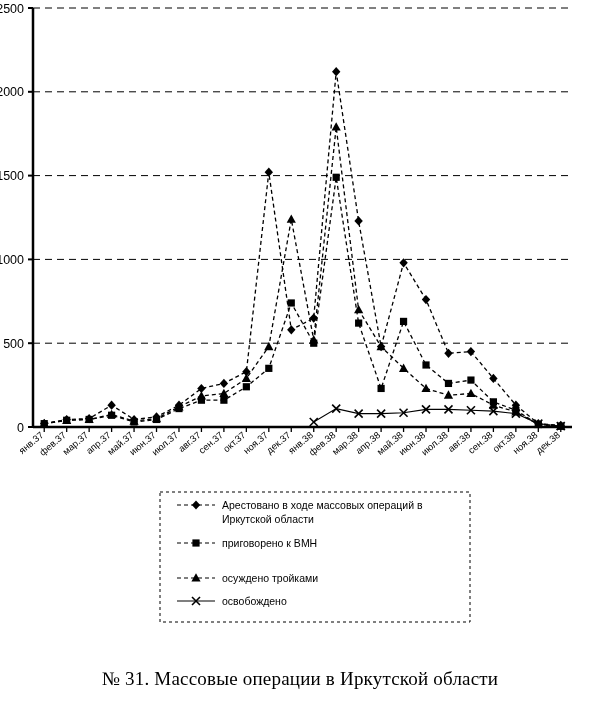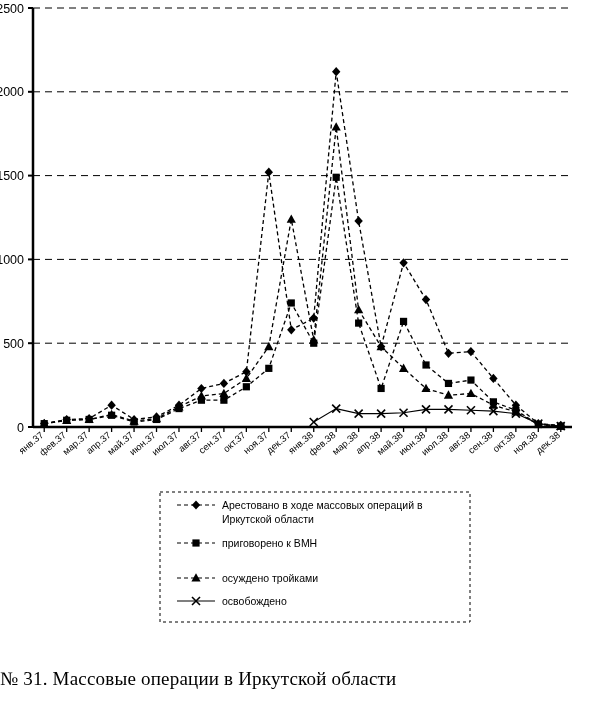--- a/index.html
+++ b/index.html
@@ -25,20 +25,21 @@
   svg.plot {
     position: absolute;
     left: 0;
     top: 0;
   }
   .caption {
     position: absolute;
     left: 0;
     top: 668px;
     width: 600px;
+    text-align: center;
     font-family: "Liberation Serif", serif;
     font-size: 19px;
     letter-spacing: 0.2px;
   }
   text {
     font-family: "Liberation Sans", sans-serif;
   }
   .ytick {
     font-size: 12.5px;
   }

